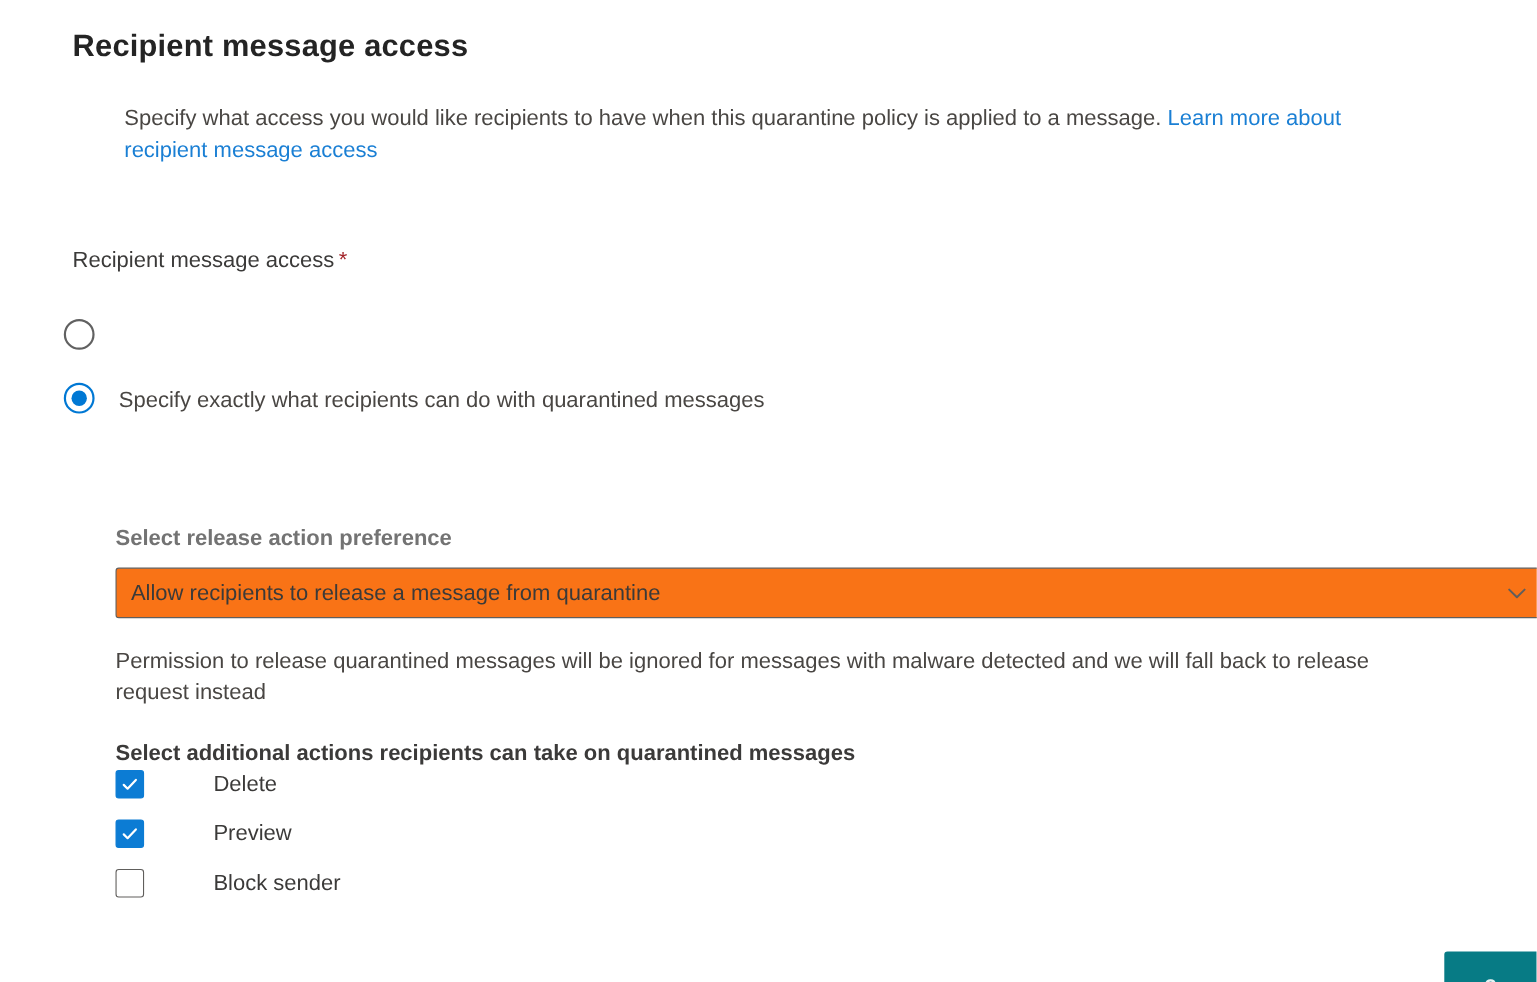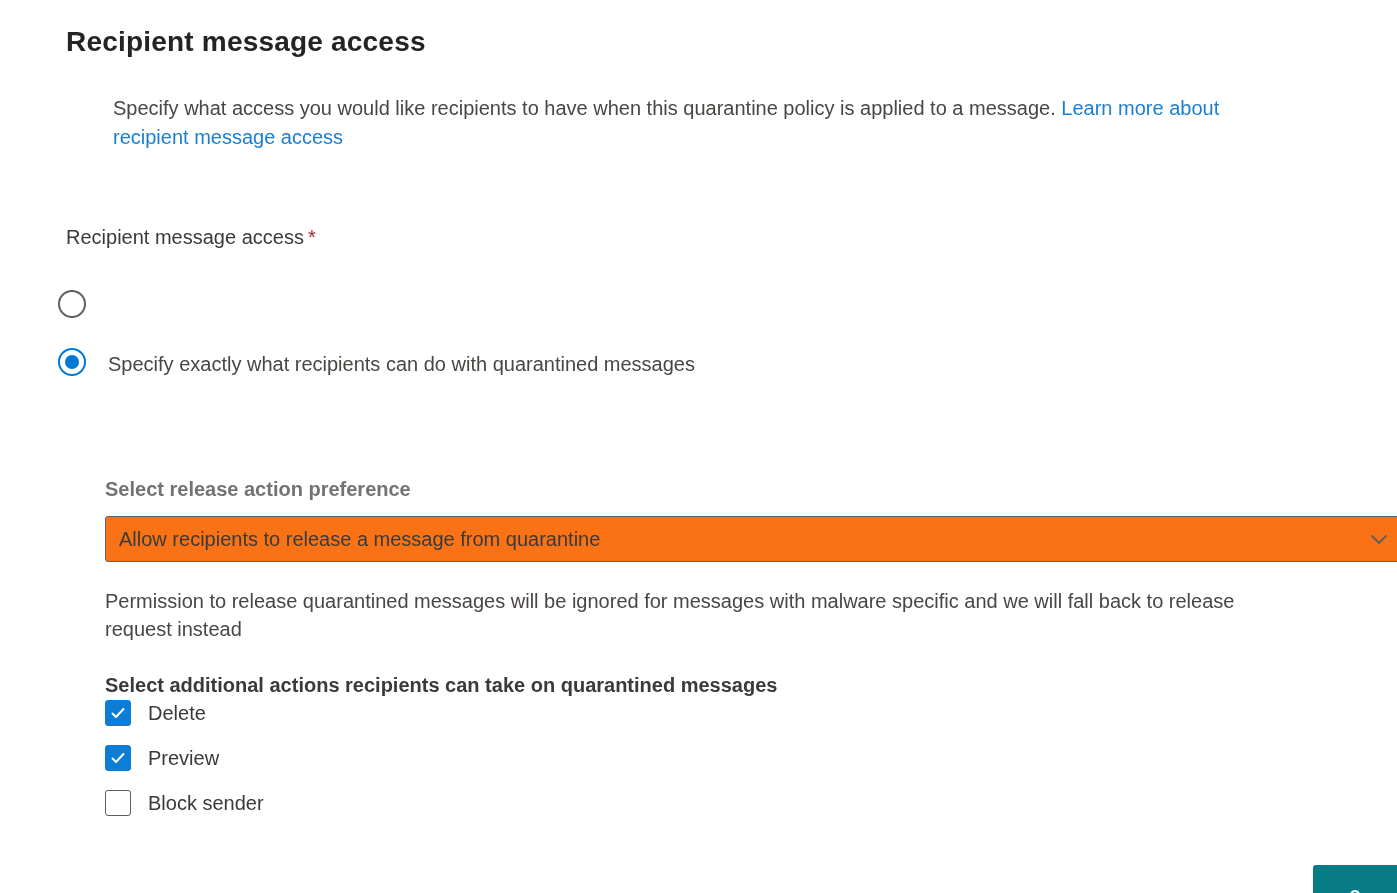--- a/index.html
+++ b/index.html
@@ -132,20 +132,21 @@
     color: #3b3a39;
     margin-top: 31px;
     margin-bottom: 3px;
   }
   
   .checkbox-row {
     display: flex;
     align-items: center;
     margin-bottom: 19px;
     height: 26px;
+    gap: 46px;
   }
   .checkbox-box {
     flex: 0 0 auto;
     width: 26px; height: 26px;
     border: 1px solid #605e5c;
     border-radius: 3px;
     background: #ffffff;
     margin-right: 17px;
     display: flex;
     align-items: center;
@@ -212,21 +213,21 @@
 
     <div class="combobox">
       <span class="combobox-value">Allow recipients to release a message from quarantine</span>
       <span class="chevron">
         <svg width="22" height="22" viewBox="0 0 22 22" fill="none">
           <path d="M4 8 L11 15 L18 8" stroke="#605e5c" stroke-width="1.8" fill="none" stroke-linecap="round" stroke-linejoin="round"></path>
         </svg>
       </span>
     </div>
 
-    <p class="note">Permission to release quarantined messages will be ignored for messages with malware specific and we will fall back to release request instead</p>
+    <p class="note">Permission to release quarantined messages will be ignored for messages with malware detected and we will fall back to release request instead</p>
 
     <div class="actions-label">Select additional actions recipients can take on quarantined messages</div>
 
     <div class="checkbox-group">
 
       <div class="checkbox-row checked">
         <span class="checkbox-box">
           <svg width="18" height="18" viewBox="0 0 18 18" fill="none">
             <path d="M3.5 9.5 L7 13 L14.5 5" stroke="#ffffff" stroke-width="2" fill="none" stroke-linecap="round" stroke-linejoin="round"></path>
           </svg>

